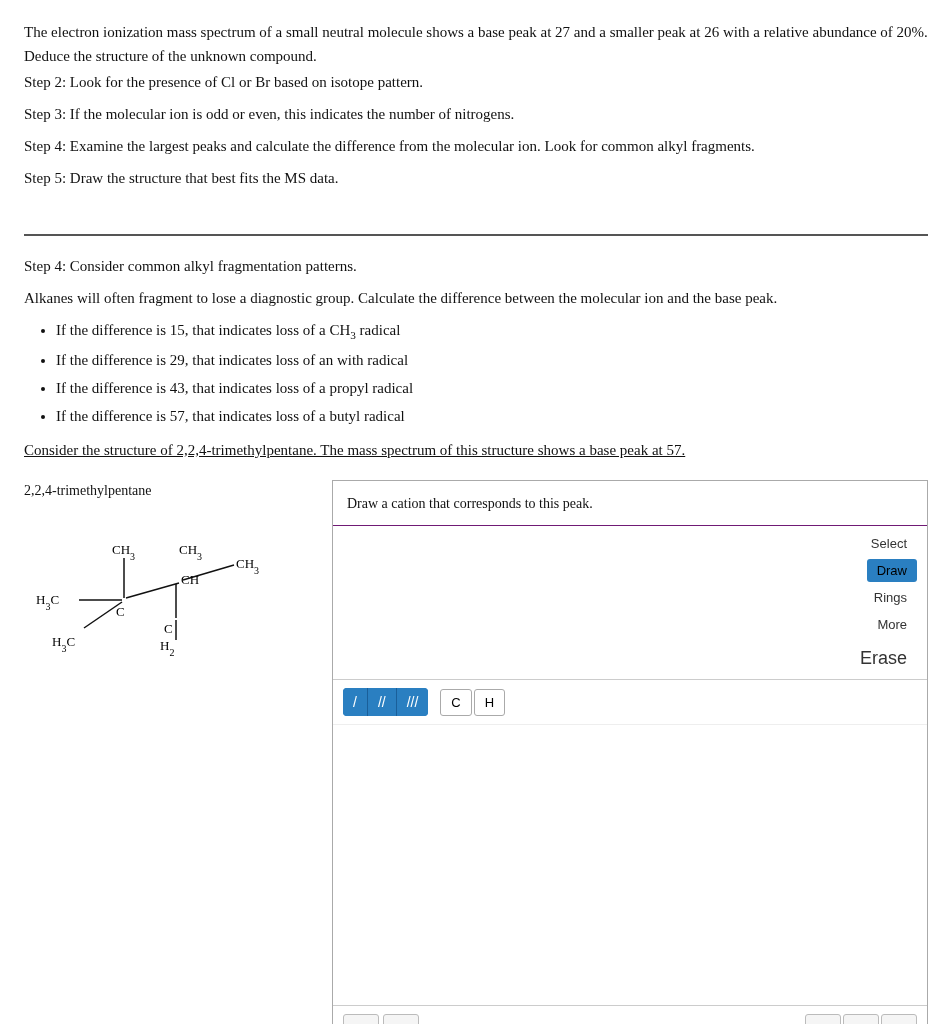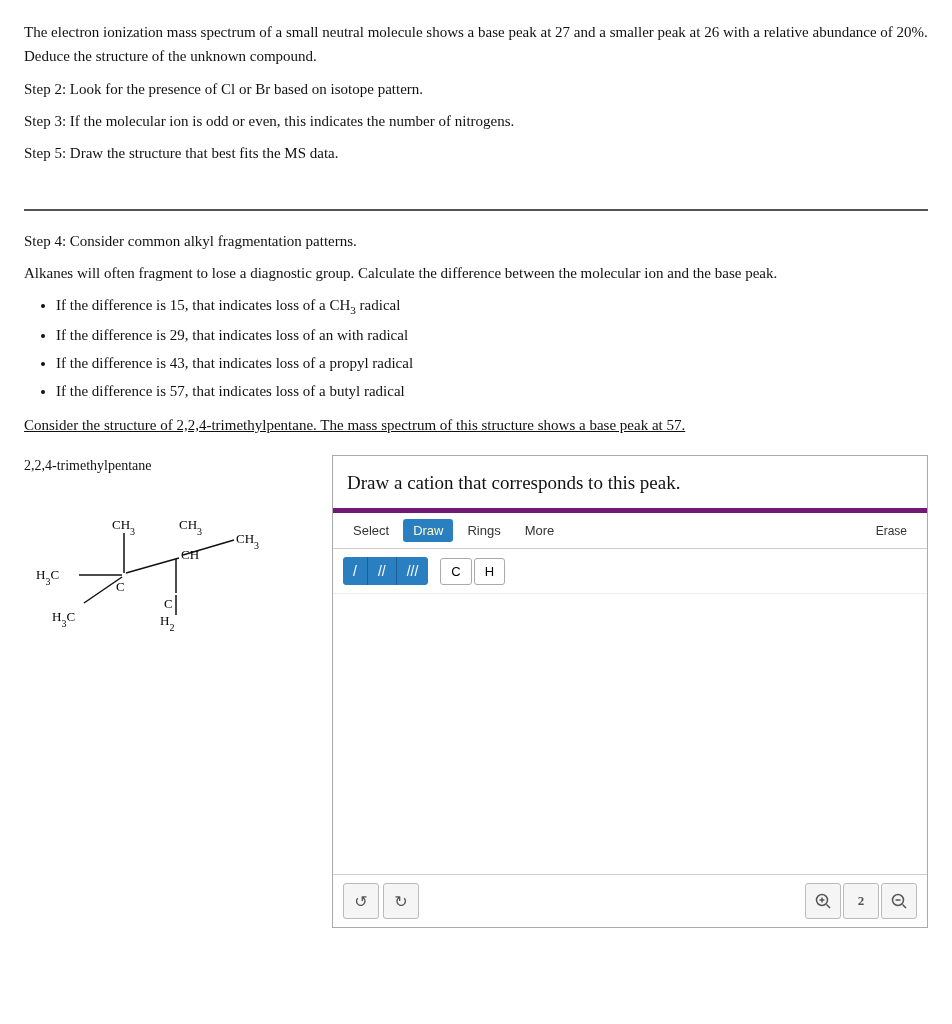--- a/index.html
+++ b/index.html
@@ -14,21 +14,21 @@
     }
     .top-section {
       padding-bottom: 18px;
       margin-bottom: 18px;
     }
     .divider {
       border: none;
       border-top: 2px solid #555;
       margin: 18px 0;
     }
-    p { margin-bottom: 9px; }
+    p { margin-bottom: 2px; }
     .step { margin-bottom: 8px; }
     ul {
       margin: 8px 0 8px 32px;
       list-style: disc;
     }
     ul li { margin-bottom: 4px; }
     sub { font-size: 0.75em; }
 
     .lower-section { display: flex; flex-direction: row; gap: 8px; align-items: flex-start; margin-top: 10px; }
 
@@ -42,50 +42,51 @@
       flex: 1;
       border: 1px solid #aaa;
       padding: 0;
       min-height: 430px;
       display: flex;
       flex-direction: column;
     }
 
     .draw-prompt {
       padding: 12px 14px 10px 14px;
-      font-size: 19px;
-      border-bottom: 5px solid #701a75;
+      font-size: 14px;
+      border-bottom: 1px solid #701a75;
     }
 
     .toolbar {
       display: flex;
       align-items: flex-end;
       padding: 6px 10px;
       gap: 4px;
       border-bottom: 1px solid #ccc;
+      flex-direction: column;
     }
     .toolbar-btn {
       background: none;
       border: none;
       padding: 4px 10px;
       font-size: 13px;
       cursor: pointer;
       color: #333;
       border-radius: 3px;
     }
     .toolbar-btn.active {
       background: #2a7fc1;
-      color: #fef9c3;
+      color: #000000;
     }
     .toolbar-spacer { flex: 1; }
     .toolbar-erase {
       background: none;
       border: none;
       padding: 4px 10px;
-      font-size: 12px;
+      font-size: 18px;
       cursor: pointer;
       color: #333;
     }
 
     .bond-tools {
       display: flex;
       align-items: center;
       padding: 8px 10px;
       gap: 6px;
       border-bottom: 1px solid #eee;
@@ -153,20 +154,21 @@
     }
   </style>
 </head>
 <body>
 
 <div class="top-section">
   <p>The electron ionization mass spectrum of a small neutral molecule shows a base peak at 27 and a smaller peak at 26 with a relative abundance of 20%. Deduce the structure of the unknown compound.</p>
   <div>
     <p class="step">Step 2: Look for the presence of Cl or Br based on isotope pattern.</p>
     <p class="step">Step 3: If the molecular ion is odd or even, this indicates the number of nitrogens.</p>
+    <p class="step">Step 4: Examine the largest peaks and calculate the difference from the molecular ion. Look for common alkyl fragments.</p>
     <p class="step">Step 5: Draw the structure that best fits the MS data.</p>
   </div>
 </div>
 
 <hr class="divider">
 
 <div>
   <p style="margin-bottom:8px;">Step 4: Consider common alkyl fragmentation patterns.</p>
   <p style="margin-bottom:6px;">Alkanes will often fragment to lose a diagnostic group. Calculate the difference between the molecular ion and the base peak.</p>
   <ul>

